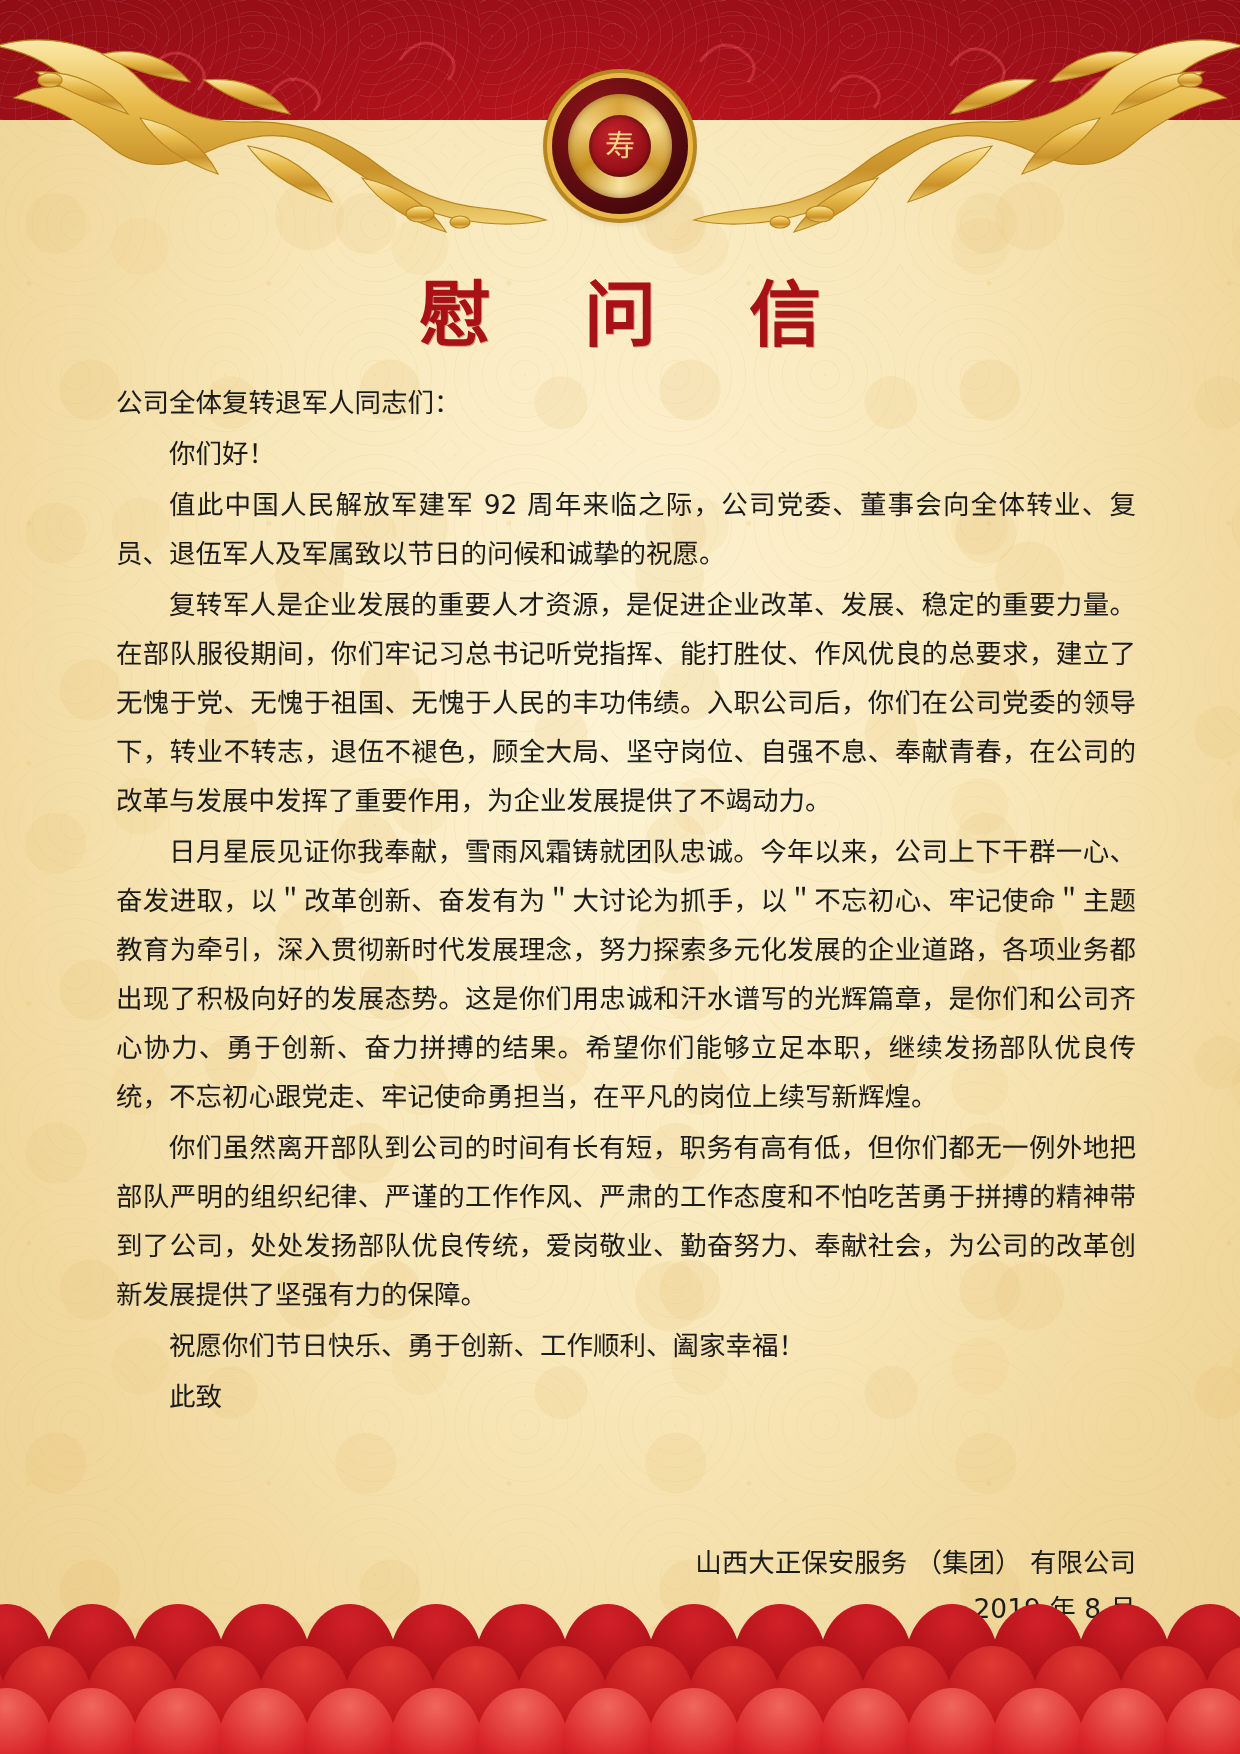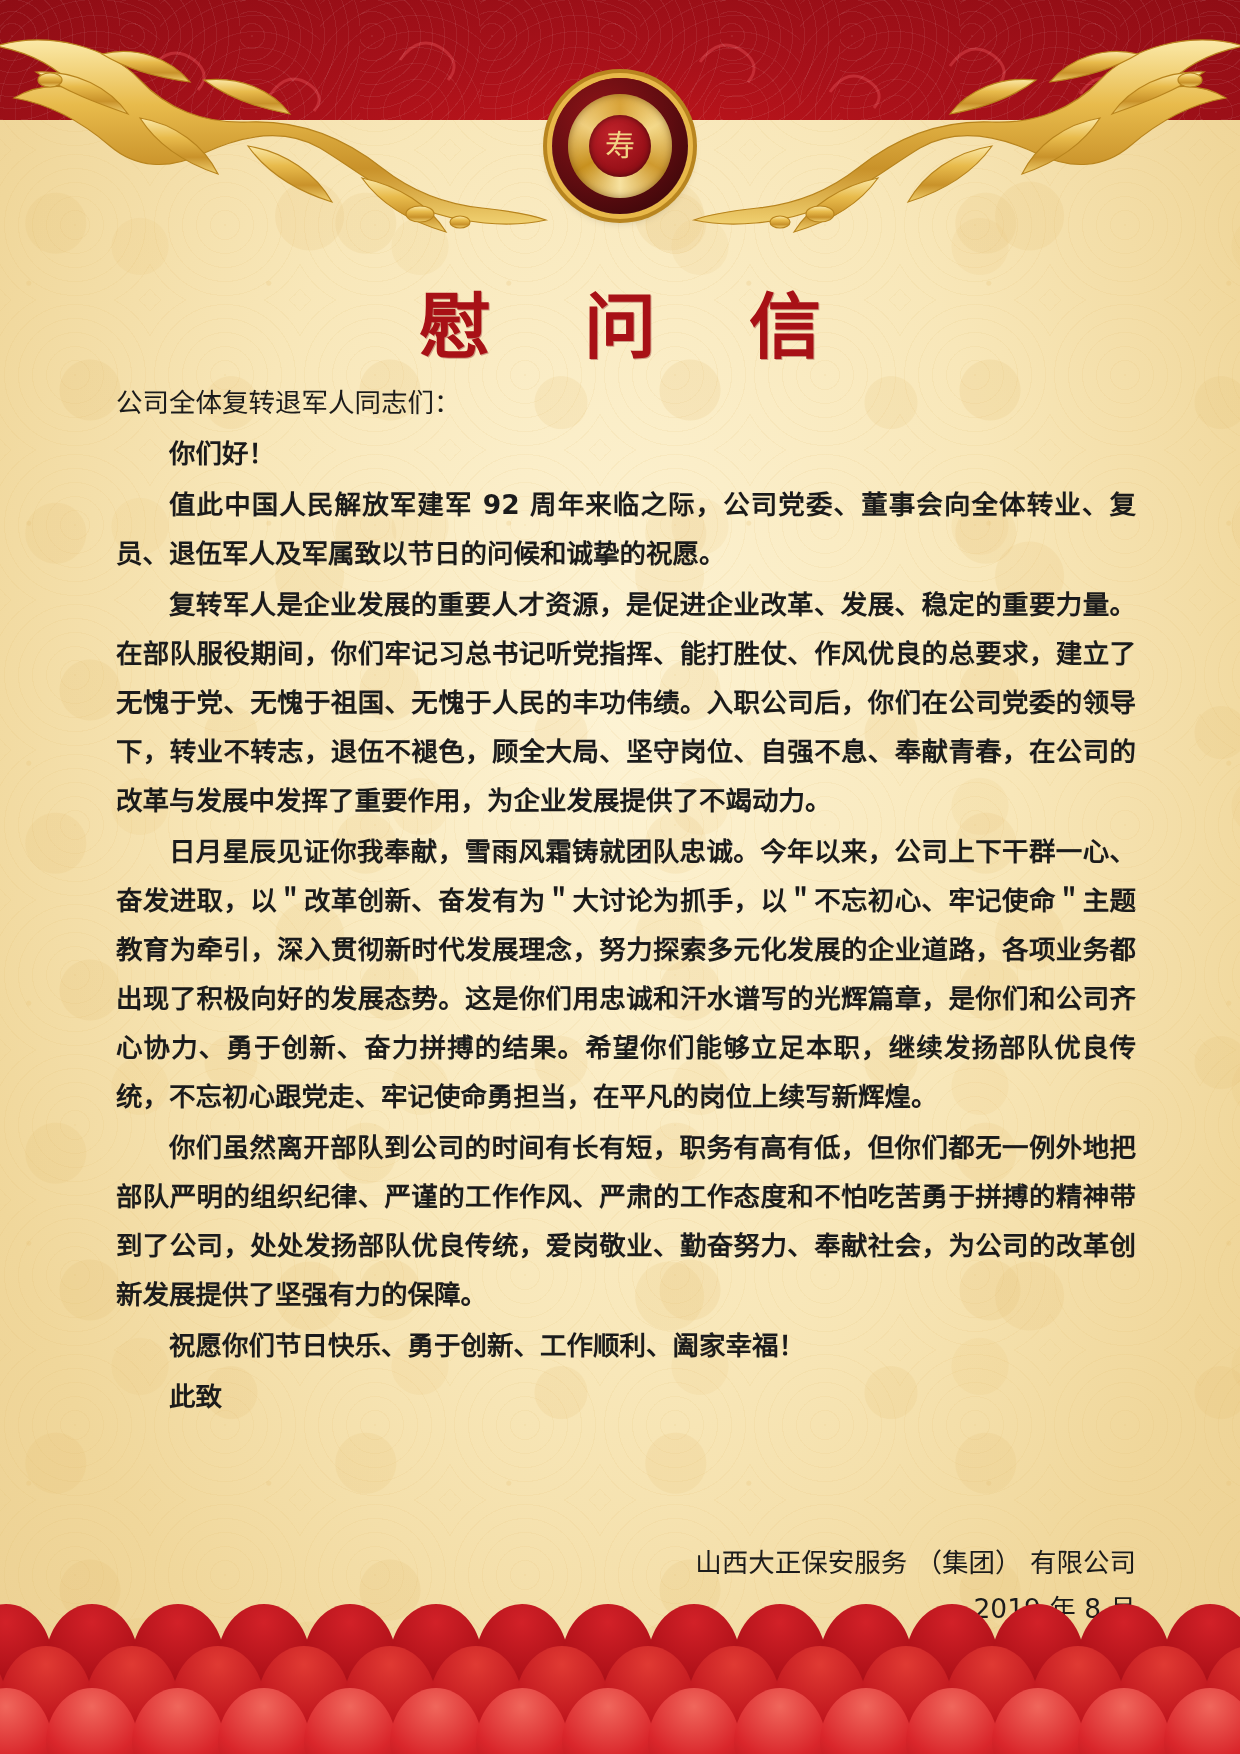--- a/index.html
+++ b/index.html
@@ -115,21 +115,21 @@
     color: #f2d585;
     font-size: 30px;
     font-family: "Liberation Serif", "DejaVu Serif", serif;
     line-height: 1;
   }
 
   
   .title {
     position: absolute;
     left: 0; right: 0;
-    top: 268px;
+    top: 256px;
     text-align: center;
     color: #a81116;
     font-size: 72px;
     letter-spacing: 34px;
     text-indent: 34px;
     font-weight: bold;
     font-family: "DejaVu Serif", "Liberation Serif", serif;
     text-shadow: 1px 1px 0 rgba(120,10,14,.35);
   }
 
@@ -142,21 +142,21 @@
     color: #1b1b1b;
     font-size: 26.5px;
     line-height: 49px;
     font-family: "DejaVu Sans", "Liberation Sans", sans-serif;
     text-align: justify;
     text-justify: inter-ideograph;
   }
   .letter p {
     margin: 0 0 2px 12px;
   }
-  .letter p.indent { text-indent: 2em; font-weight: bold; }
+  .letter p.indent { text-indent: 2em; }
 
   .signature {
     position: absolute;
     right: 104px;
     top: 1540px;
     text-align: right;
     color: #1b1b1b;
     font-size: 26.5px;
     line-height: 46px;
     font-family: "DejaVu Sans", "Liberation Sans", sans-serif;

